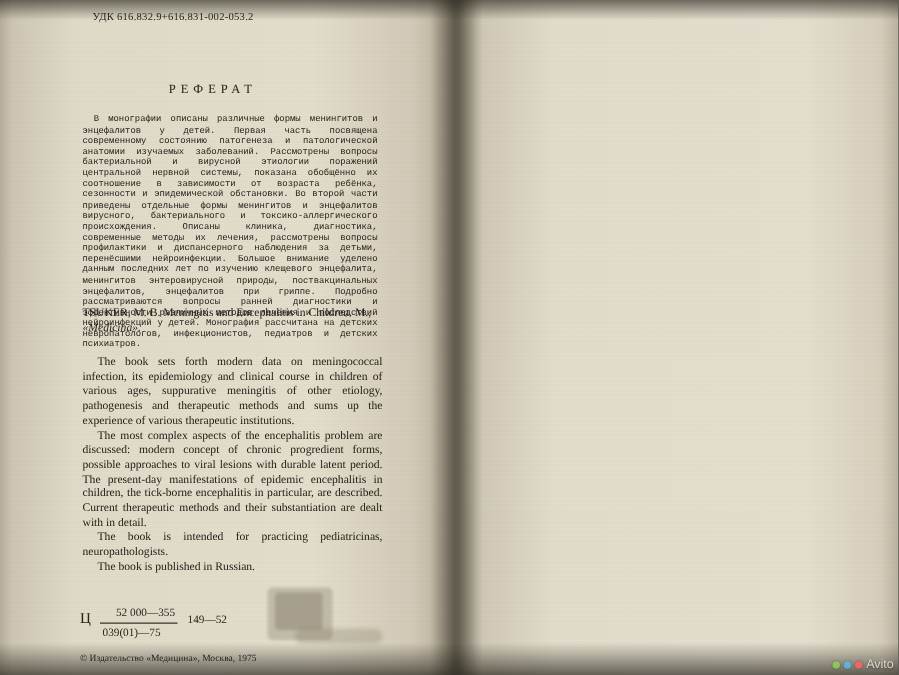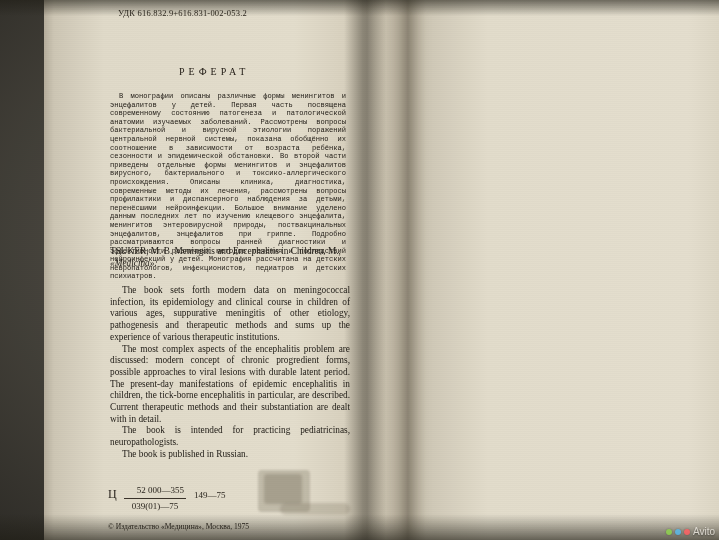--- a/index.html
+++ b/index.html
@@ -36,21 +36,20 @@
     width: 719px;
     height: 540px;
   }
 
   .page {
     position: absolute;
     top: 0;
     height: 540px;
     background: #d8d2c0;
     overflow: hidden;
-    margin-left: 44px;
   }
   .page-left {
     left: 0;
     width: 364px;
     background:
       linear-gradient(to right, #b9b1a0 0px, #cdc6b4 10px, #e0dac9 60px, #e3ddcc 250px, #d2cab7 330px, #b4ab99 364px);
     box-shadow: inset -8px 0 18px -6px rgba(60,55,40,0.55);
   }
   .page-right {
     left: 364px;
@@ -153,21 +152,20 @@
     display: block;
     border-bottom: 1px solid #3a332a;
     padding: 0 2px 1px 2px;
     width: 58px;
     text-align: right;
   }
   .code-den {
     display: block;
     padding: 1px 2px 0 2px;
     width: 58px;
-    text-align: center;
   }
   .code-right {
     position: absolute;
     left: 150px;
     top: 490px;
     font-size: 9px;
     color: #241f18;
   }
   .copyright {
     position: absolute;
@@ -271,21 +269,21 @@
 
       <div class="stamp"></div>
       <div class="stamp2"></div>
       <div class="smudge"></div>
 
       <div class="code-c">Ц</div>
       <div class="code-nums">
         <span class="code-frac">52 000—355</span>
         <span class="code-den">039(01)—75</span>
       </div>
-      <div class="code-right">149—75</div>
+      <div class="code-right">149—52</div>
 
       <div class="copyright">© Издательство «Медицина», Москва, 1975</div>
     </div>
 
     <div class="page page-right">
       
       
       
     </div>
 

